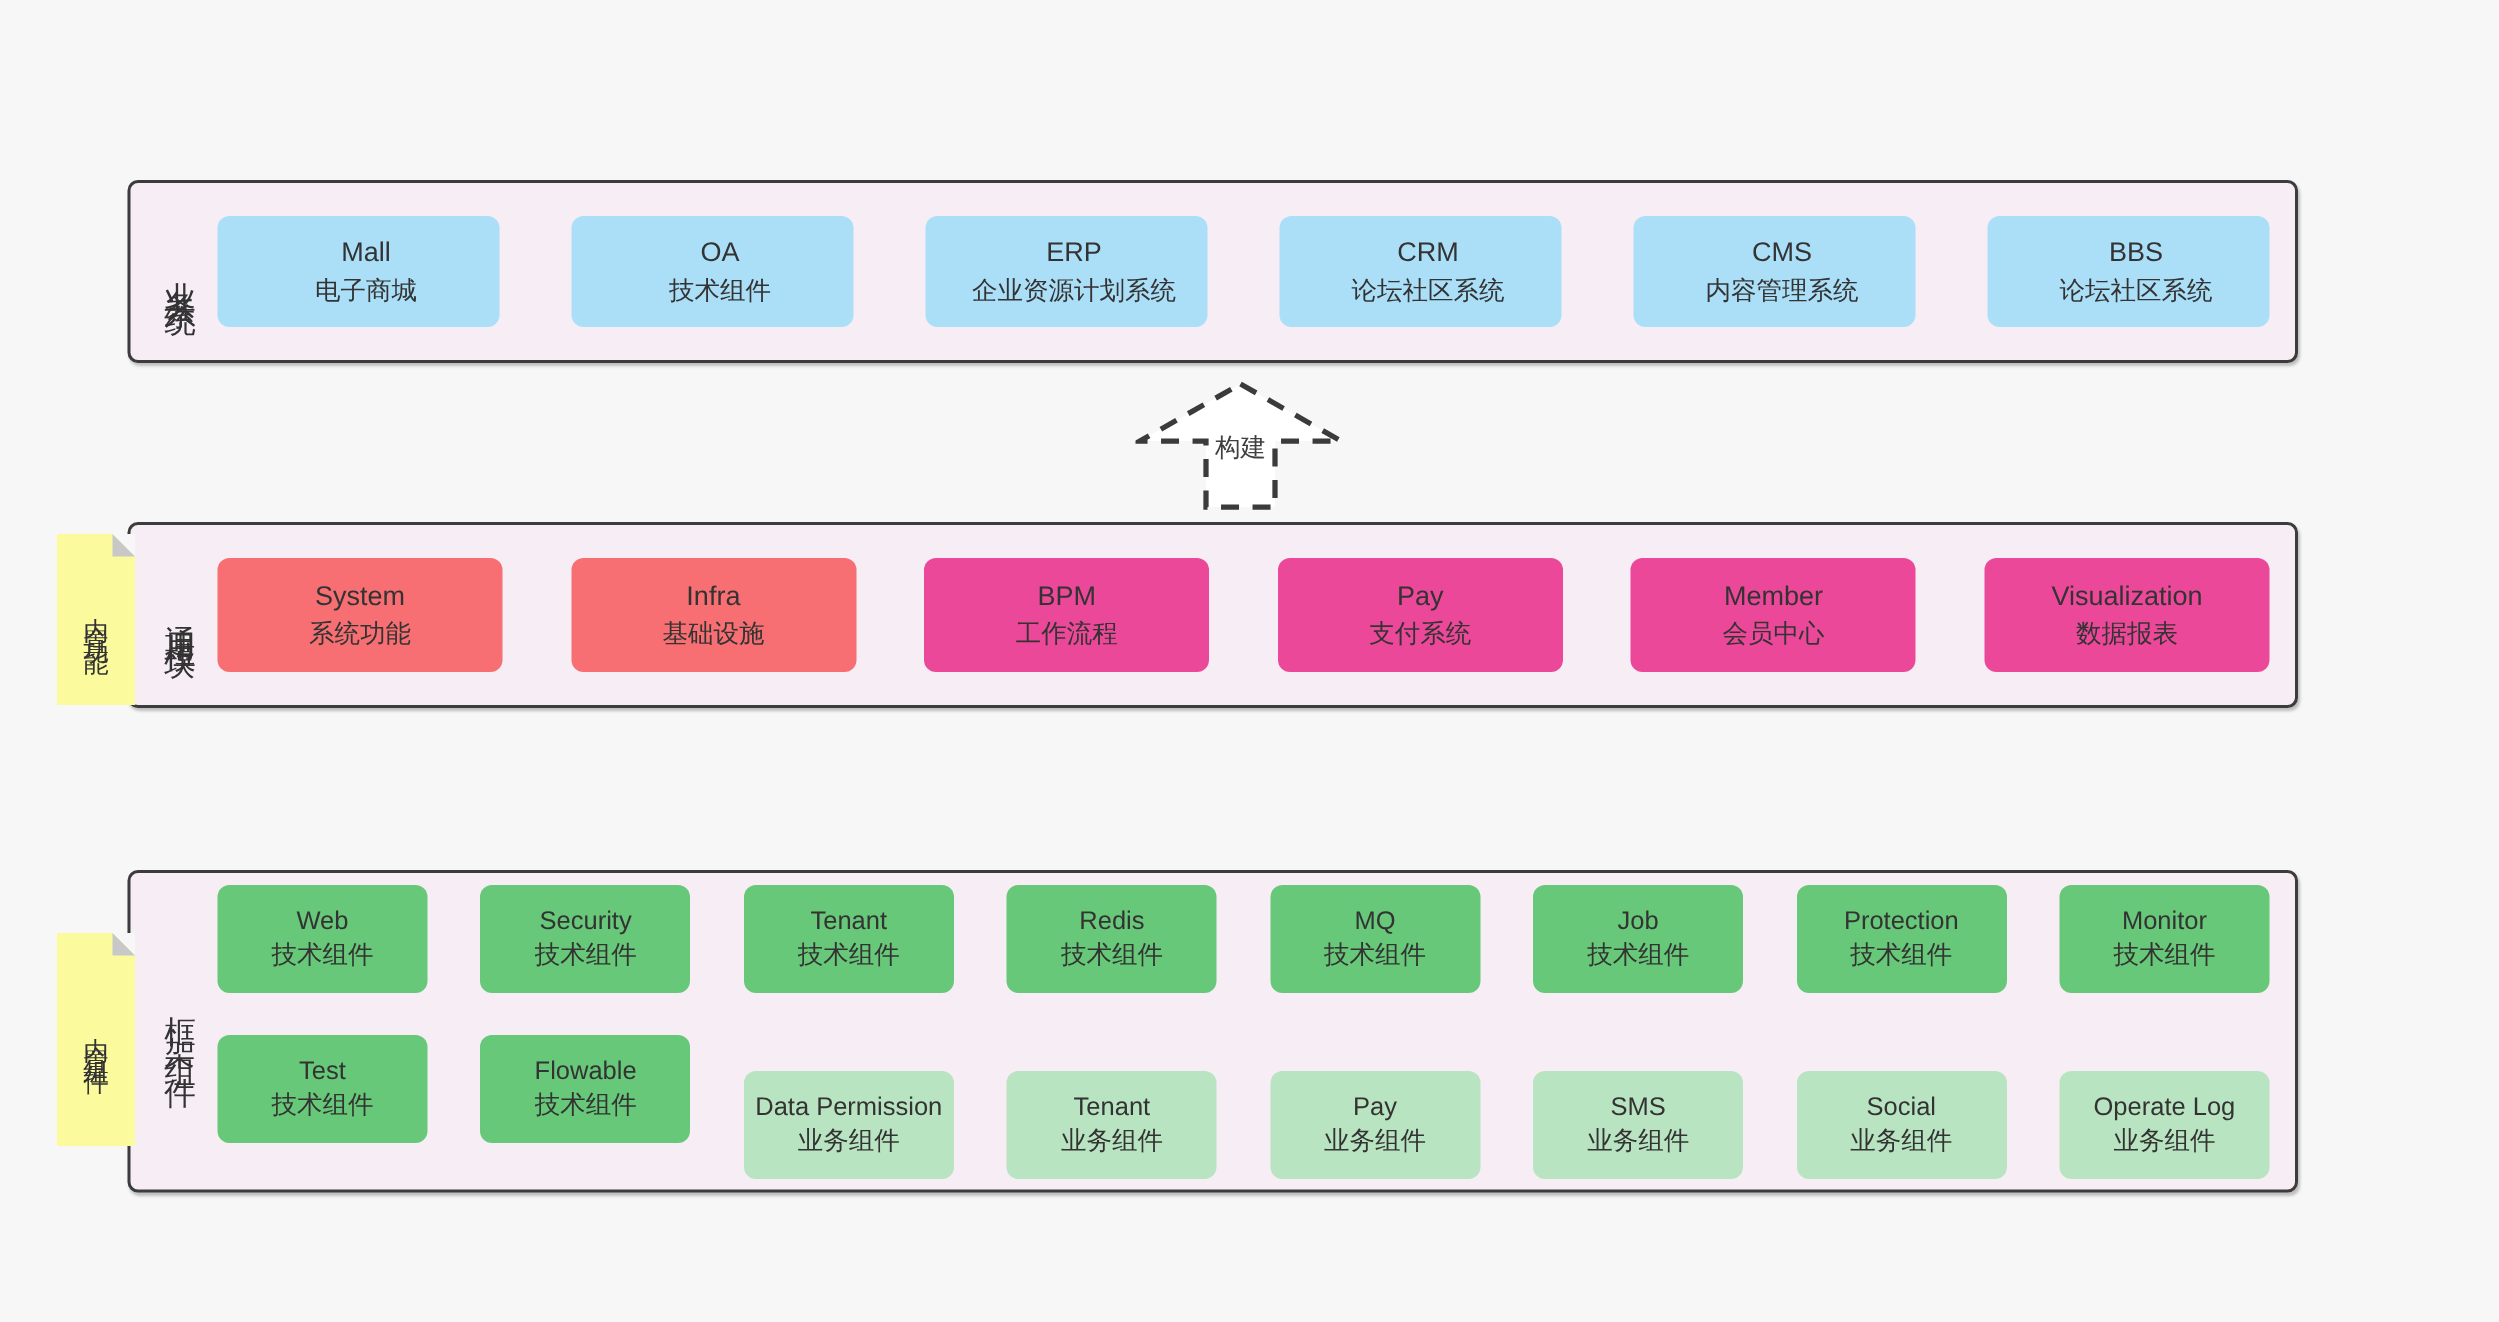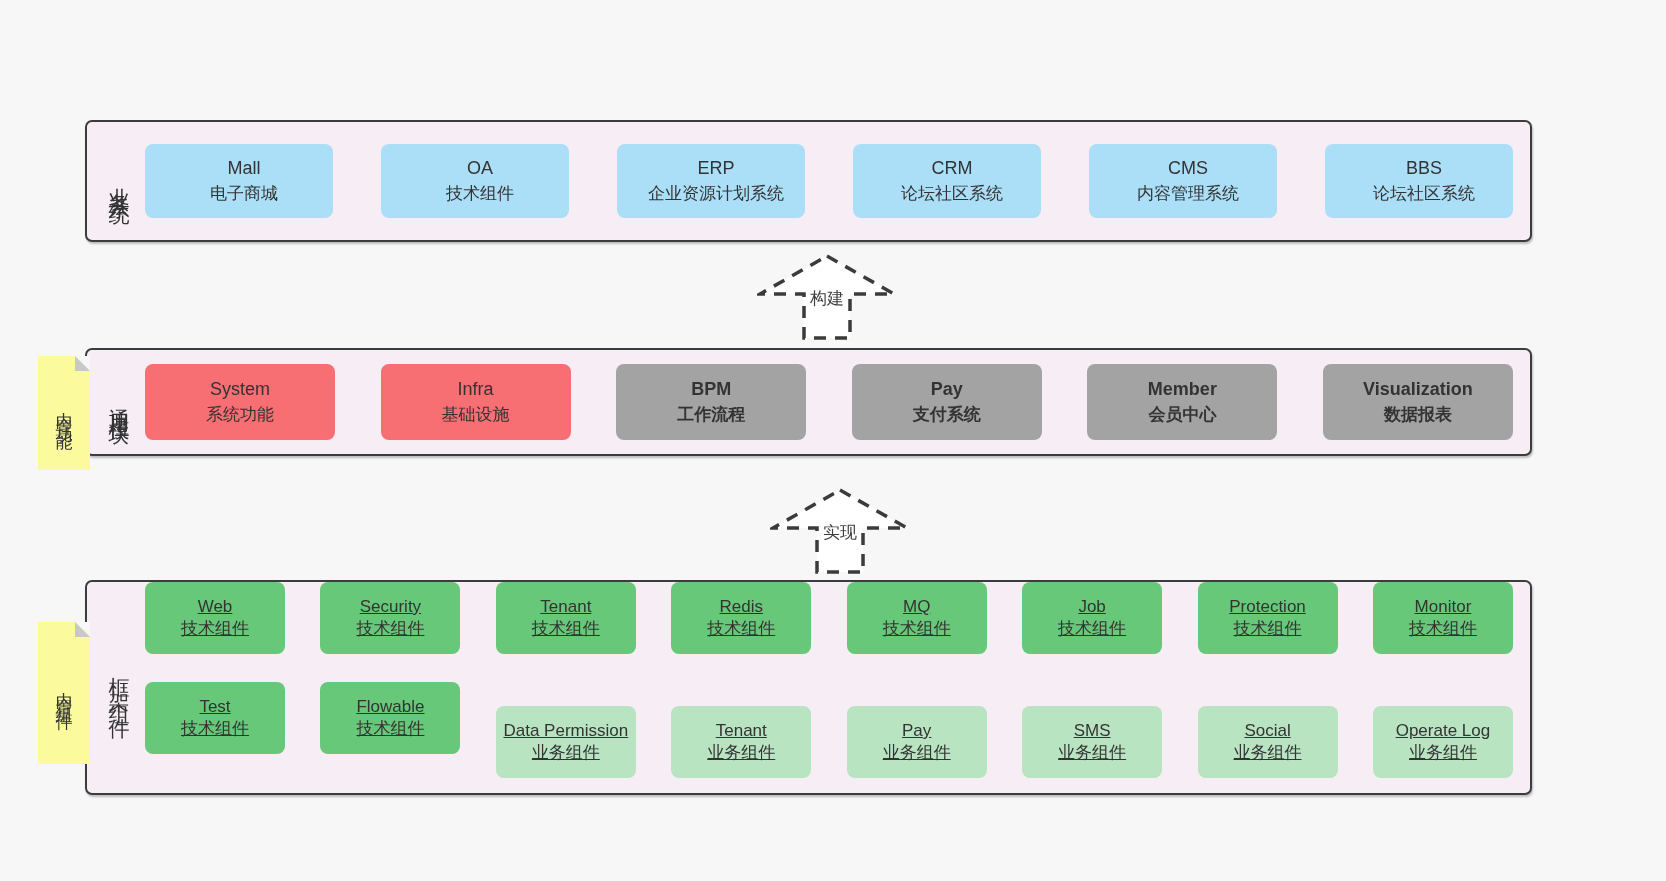--- a/index.html
+++ b/index.html
@@ -20,21 +20,21 @@
     position:absolute;
     left:85px;
     width:1447px;
     background:#f7edf5;
     border:2px solid #3c3c3c;
     border-radius:7px;
     box-sizing:border-box;
     box-shadow:1px 2px 2px rgba(60,60,60,0.30);
   }
   .band-1{top:120px;height:122px;}
-  .band-2{top:348px;height:108px;}
+  .band-2{top:348px;height:124px;}
   .band-3{top:580px;height:215px;}
   .band-label-wrap{
     position:absolute;
     left:6px;top:0;bottom:0;width:52px;
     display:flex;align-items:center;justify-content:center;
   }
   .band-label{
     writing-mode:vertical-rl;
     text-orientation:upright;
     font-size:21px;
@@ -44,41 +44,41 @@
   .band-3 .band-label{letter-spacing:14px;}
   
   .boxes{
     position:absolute;
     left:58px;right:17px;top:0;bottom:0;
     display:flex;align-items:center;justify-content:space-between;
   }
   .rows{
     position:absolute;
     left:58px;right:17px;top:0;bottom:0;
-    display:flex;flex-direction:column;gap:28px;text-decoration:underline;
+    display:flex;flex-direction:column;justify-content:center;gap:28px;
   }
   .row{display:flex;justify-content:space-between;}
   .box{
     border-radius:8px;
     display:flex;flex-direction:column;align-items:center;justify-content:center;
     text-align:center;
     line-height:1.42;
     font-size:17px;
     color:#333;
     box-sizing:border-box;
     padding:2px 4px;
   }
   .band-1 .box{width:188px;height:74px;padding-left:14px;}
   .band-2 .box{width:190px;height:76px;}
   .band-3 .box{width:140px;height:72px;line-height:1.3;}
   .box .en{font-size:18px;}
   .band-3 .box .en{font-size:17px;}
   .blue{background:#abdef7;}
   .red{background:#f76f72;}
-  .pink{background:#a3a3a3;font-weight:bold;}
+  .pink{background:#ec4899;}
   .green{background:#66c878;}
   .lightgreen{background:#b9e4c1;margin-top:24px;}
   
   .sticky{
     position:absolute;
     left:38px;width:52px;
     background:#fbfb9e;
     display:flex;align-items:center;justify-content:center;
     z-index:3;
   }
@@ -182,26 +182,20 @@
       <div class="box pink">
         <div class="en">Visualization</div>
         <div class="zh">数据报表</div>
       </div>
     </div>
   </section>
   <div class="sticky sticky-1">
     <span class="sticky-text">内置功能</span>
   </div>
 
-  <div class="arrow arrow-2">
-    <svg viewBox="0 0 140 88">
-      <path d="M70 3 L137 41 L93 41 L93 85 L47 85 L47 41 L3 41 Z" fill="#ffffff" stroke="#3b3b3b" stroke-width="3.5" stroke-dasharray="12 9" stroke-linejoin="miter"></path>
-    </svg>
-    <span class="arrow-label">实现</span>
-  </div>
 
   <section class="band band-3">
     <div class="band-label-wrap">
       <span class="band-label">框架组件</span>
     </div>
     <div class="rows">
       <div class="row">
         <div class="box green">
           <div class="en">Web</div>
           <div class="zh">技术组件</div>

